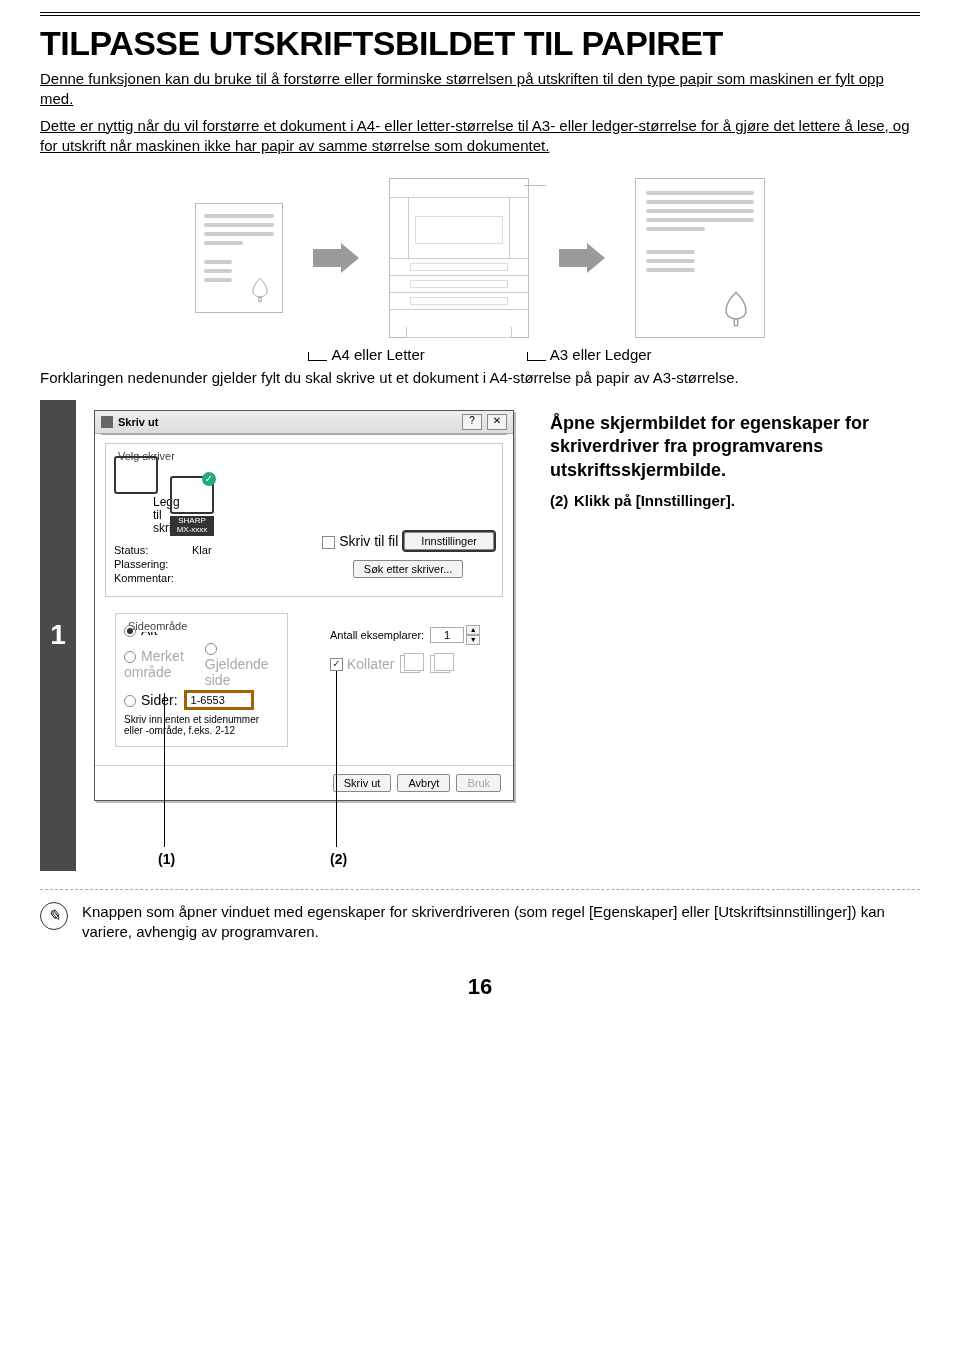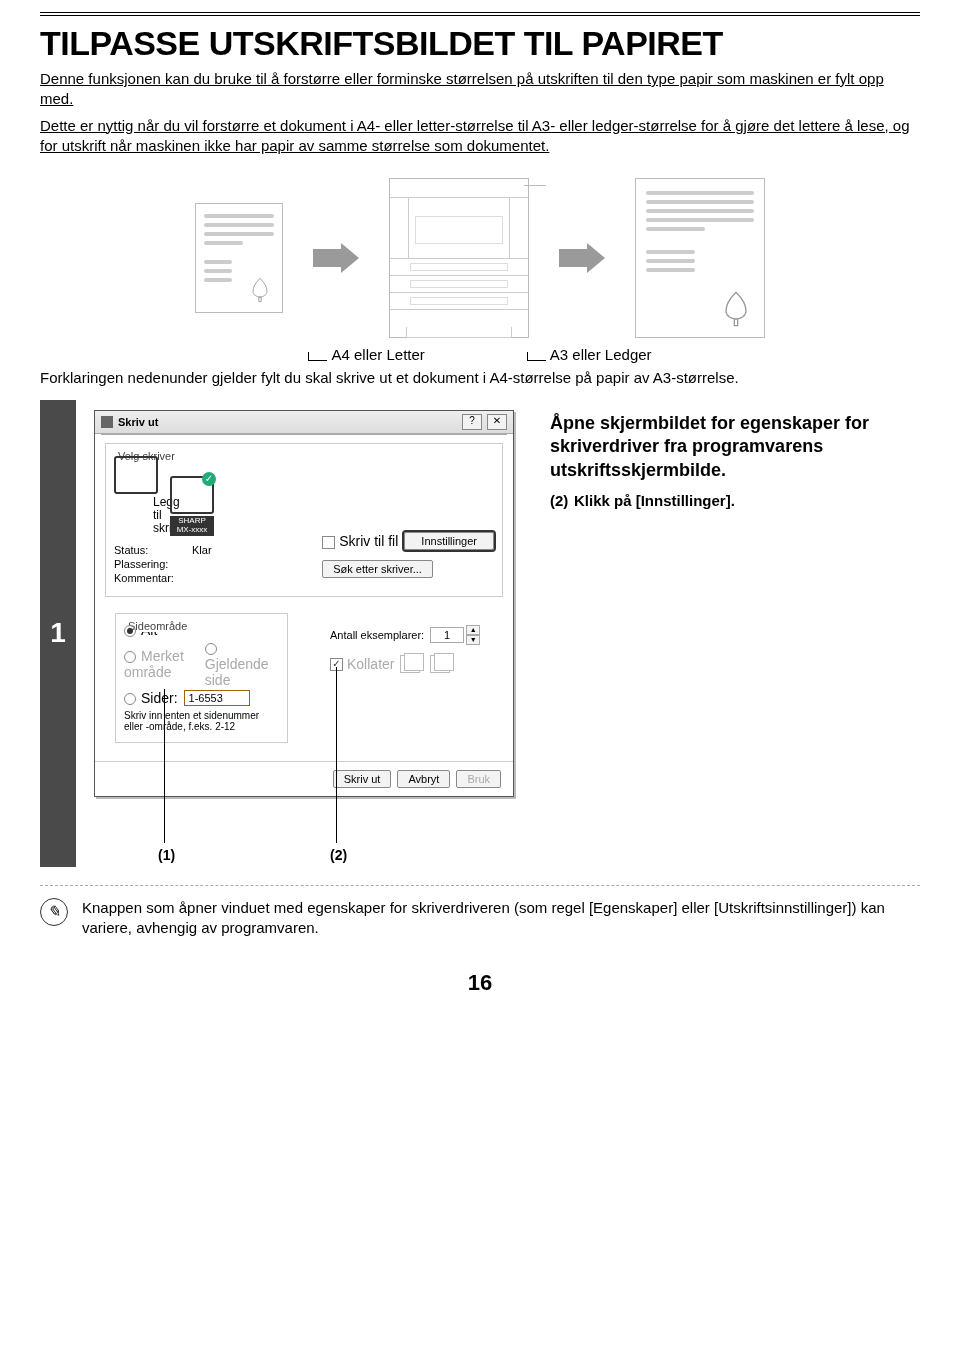--- a/index.html
+++ b/index.html
@@ -81,21 +81,21 @@
 .rhs { flex:1; font-size:15px; }
 .rhs h3 { font-size:18px; font-weight:bold; margin:2px 0 10px 0; line-height:1.3; }
 .rhs ol { margin:6px 0; padding-left:0; list-style:none; }
 .rhs li { font-weight:bold; margin:3px 0; }
 .rhs li .n { display:inline-block; width:24px; }
 .dash-sep { border:0; border-top:1px dashed #aaa; margin:18px 0 12px 0; }
 .note-row { display:flex; gap:14px; align-items:flex-start; font-size:15px; line-height:1.35; }
 .note-icon { width:26px; height:26px; border:1.5px solid #333; border-radius:50%; display:flex; align-items:center; justify-content:center; font-size:16px; flex-shrink:0; font-style:italic; }
 .pagenum { text-align:center; font-size:22px; font-weight:bold; margin-top:32px; }
 .top-right-btns { position:absolute; right:8px; top:86px; display:flex; flex-direction:column; gap:6px; }
-.txt-in { border:1px solid #a16207; padding:1px 4px; width:56px; font-size:11px; display:inline-block; }
+.txt-in { border:3px solid #a16207; padding:1px 4px; width:56px; font-size:11px; display:inline-block; }
 .printer-label-cell { font-size:12px;margin-left:39px; }
 label.ck { font-size:14px; }
 </style>
 </head>
 <body>
 
 <div class="page">
   <hr class="rule">
   <h1 class="title">TILPASSE UTSKRIFTSBILDET TIL PAPIRET</h1>
 
@@ -196,21 +196,21 @@
               </div>
             <div class="kv">
                 <span class="k">Kommentar:</span>
               </div>
 
             <div class="top-right-btns">
               <div class="row-2">
                 <label class="ck"><span class="cb"></span><span>Skriv til fil</span></label>
                 <span class="btn-s hi">Innstillinger</span>
               </div>
-              <div class="row-2" style="justify-content:flex-start">
+              <div class="row-2" style="justify-content:center">
                 <span class="btn-s">Søk etter skriver...</span>
               </div>
             </div>
           </div>
 
           <div class="two-col" style="margin:0 10px 10px 10px">
             <div class="group col">
               <div class="group-label">Sideområde</div>
               <div class="row-2">
                   <label class="ck"><span class="rb on"></span><span>Alt</span></label>

